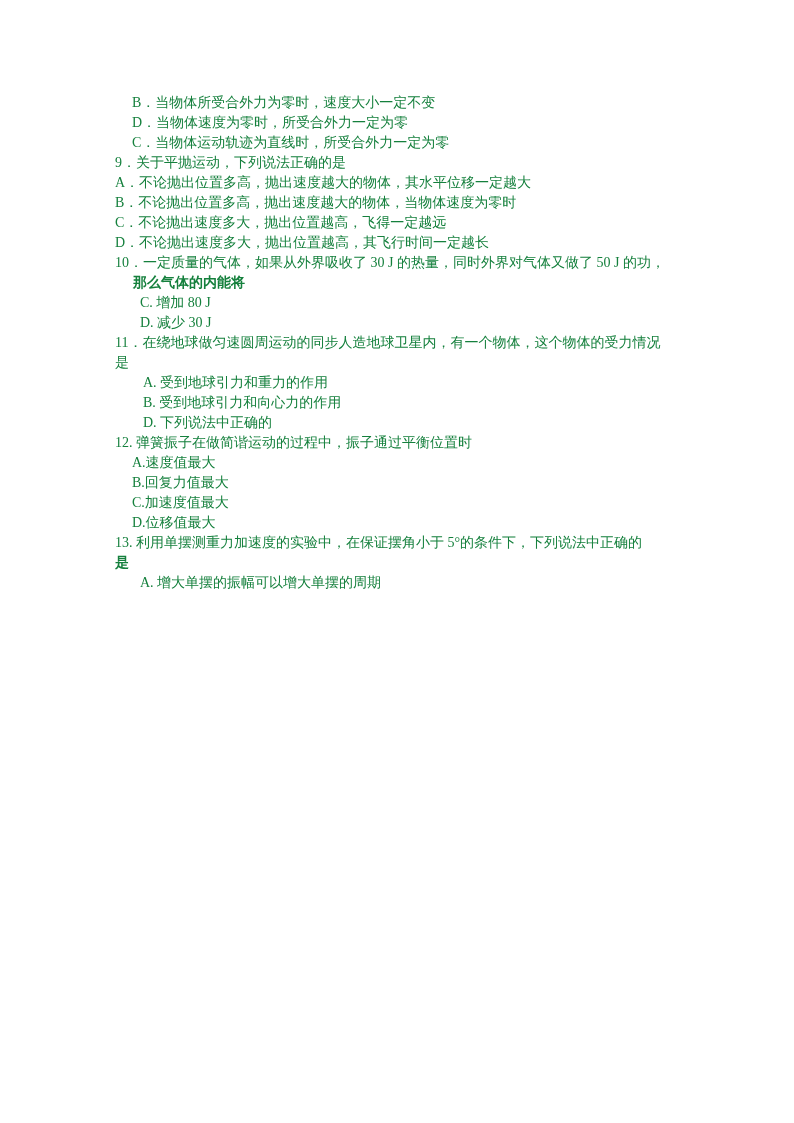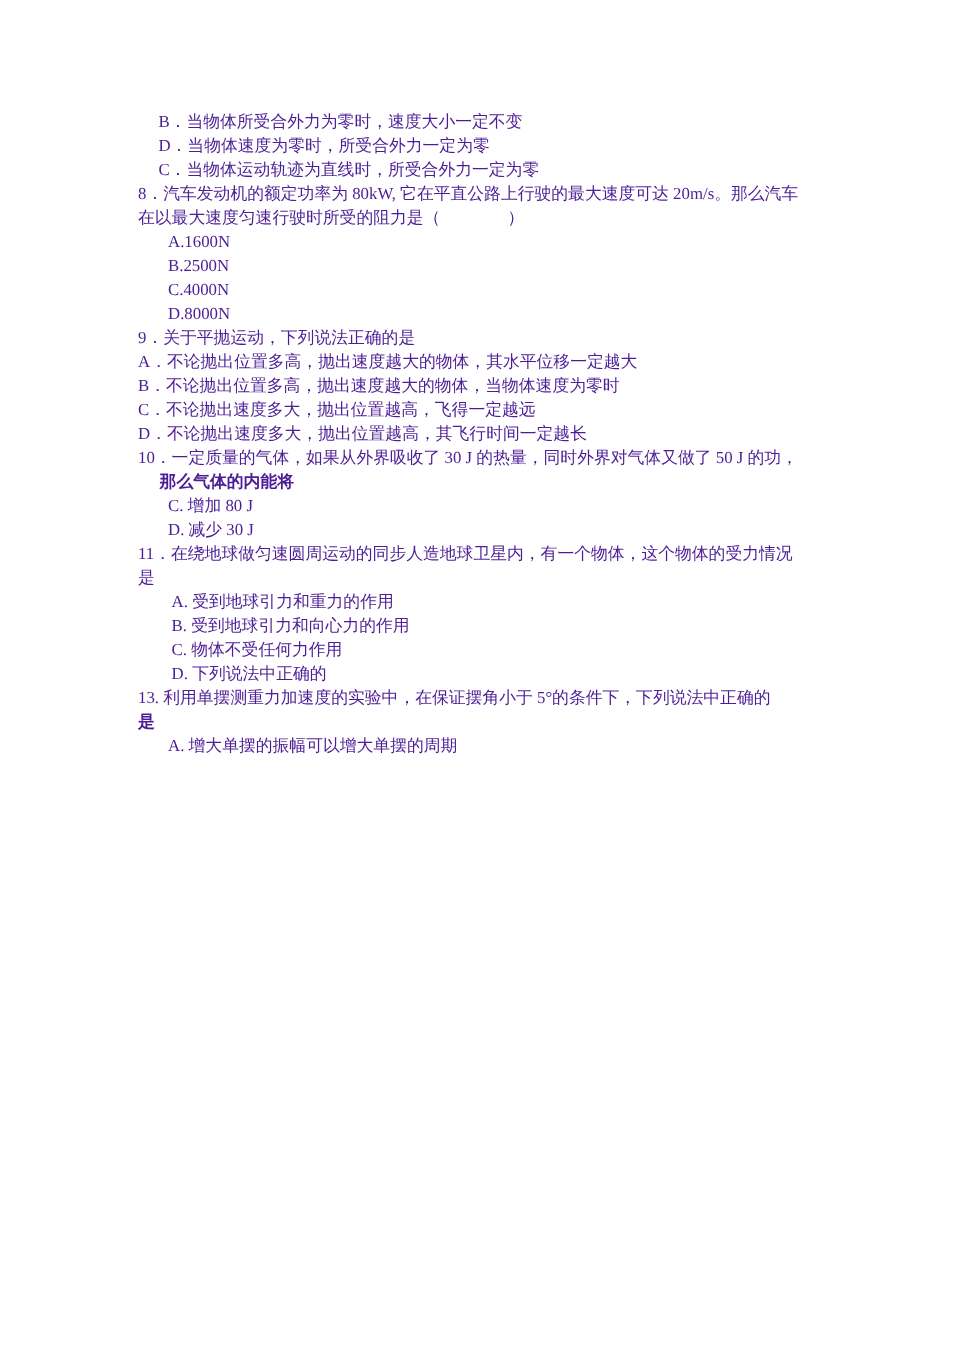--- a/index.html
+++ b/index.html
@@ -9,21 +9,21 @@
   }
   .doc-page {
     position: relative;
     width: 794px;
     height: 1123px;
     background: #ffffff;
     box-sizing: border-box;
     padding: 93px 95px 0 115px;
     font-family: "Liberation Serif", "DejaVu Serif", serif;
     font-size: 14px;
-    color: #4c1d95;
+    color: #15803d;
     overflow: hidden;
   }
   .doc-page p {
     margin: 0;
     line-height: 20px;
     white-space: pre;
   }
   .opt-s { line-height: 19px; }
   .ind17 { padding-left: 17px; }
   .ind18 { padding-left: 18px; }
@@ -46,28 +46,20 @@
 <body>
 
 <div class="doc-page">
 
   <section>
     <p class="ind17">B．当物体所受合外力为零时，速度大小一定不变</p>
     <p class="ind17 mt14">D．当物体速度为零时，所受合外力一定为零</p>
     <p class="ind17 mt14">C．当物体运动轨迹为直线时，所受合外力一定为零</p>
   </section>
 
-  <section>
-    <p class="mt32">8．汽车发动机的额定功率为 80kW, 它在平直公路上行驶的最大速度可达 20m/s。那么汽车</p>
-    <p class="mt2">在以最大速度匀速行驶时所受的阻力是（　　　　）</p>
-    <p class="opt-s ind25 mt11">A.1600N</p>
-    <p class="opt-s ind25">B.2500N</p>
-    <p class="opt-s ind25">C.4000N</p>
-    <p class="opt-s ind25">D.8000N</p>
-  </section>
 
   <section>
     <p class="mt29">9．关于平抛运动，下列说法正确的是</p>
     <p class="mt6">A．不论抛出位置多高，抛出速度越大的物体，其水平位移一定越大</p>
     <p class="mt6">B．不论抛出位置多高，抛出速度越大的物体，当物体速度为零时</p>
     <p class="mt6">C．不论抛出速度多大，抛出位置越高，飞得一定越远</p>
     <p class="mt6">D．不论抛出速度多大，抛出位置越高，其飞行时间一定越长</p>
   </section>
 
   <section>
@@ -75,24 +67,30 @@
     <p class="mt1 ind18">那么气体的内能将</p>
     <p class="opt-s ind25">C. 增加 80 J</p>
     <p class="opt-s ind25">D. 减少 30 J</p>
   </section>
 
   <section>
     <p class="mt26">11．在绕地球做匀速圆周运动的同步人造地球卫星内，有一个物体，这个物体的受力情况</p>
     <p>是</p>
     <p class="opt-s ind28 mt6">A. 受到地球引力和重力的作用</p>
     <p class="opt-s ind28">B. 受到地球引力和向心力的作用</p>
-    <p class="opt-s ind28">C. 物体不受任何力作用</p>
     <p class="opt-s ind28">D. 下列说法中正确的</p>
   </section>
 
+  <section>
+    <p class="mt18">12. 弹簧振子在做简谐运动的过程中，振子通过平衡位置时</p>
+    <p class="opt-s ind17">A.速度值最大</p>
+    <p class="opt-s ind17">B.回复力值最大</p>
+    <p class="opt-s ind17">C.加速度值最大</p>
+    <p class="opt-s ind17">D.位移值最大</p>
+  </section>
 
   <section>
     <p class="mt35">13. 利用单摆测重力加速度的实验中，在保证摆角小于 5°的条件下，下列说法中正确的</p>
     <p class="mt1">是</p>
     <p class="opt-s ind25 mt7">A. 增大单摆的振幅可以增大单摆的周期</p>
   </section>
 
 </div>
 
 </body></html>

